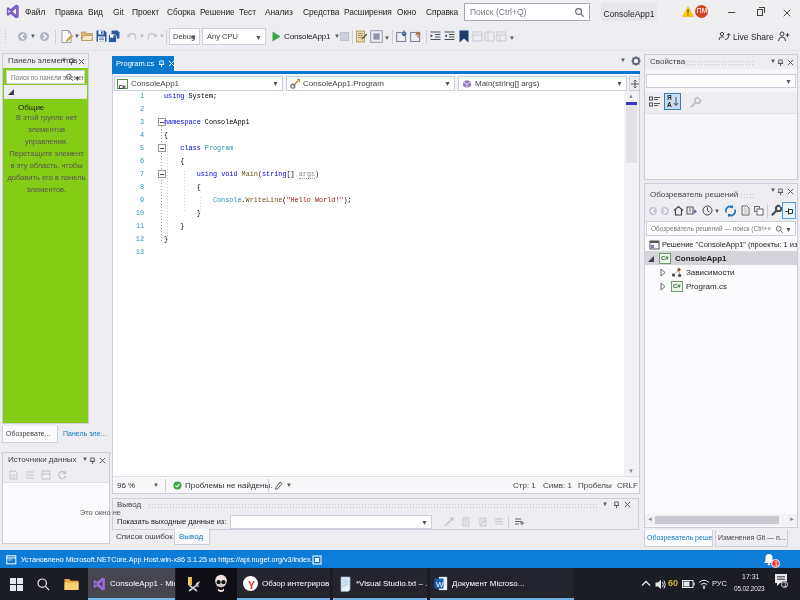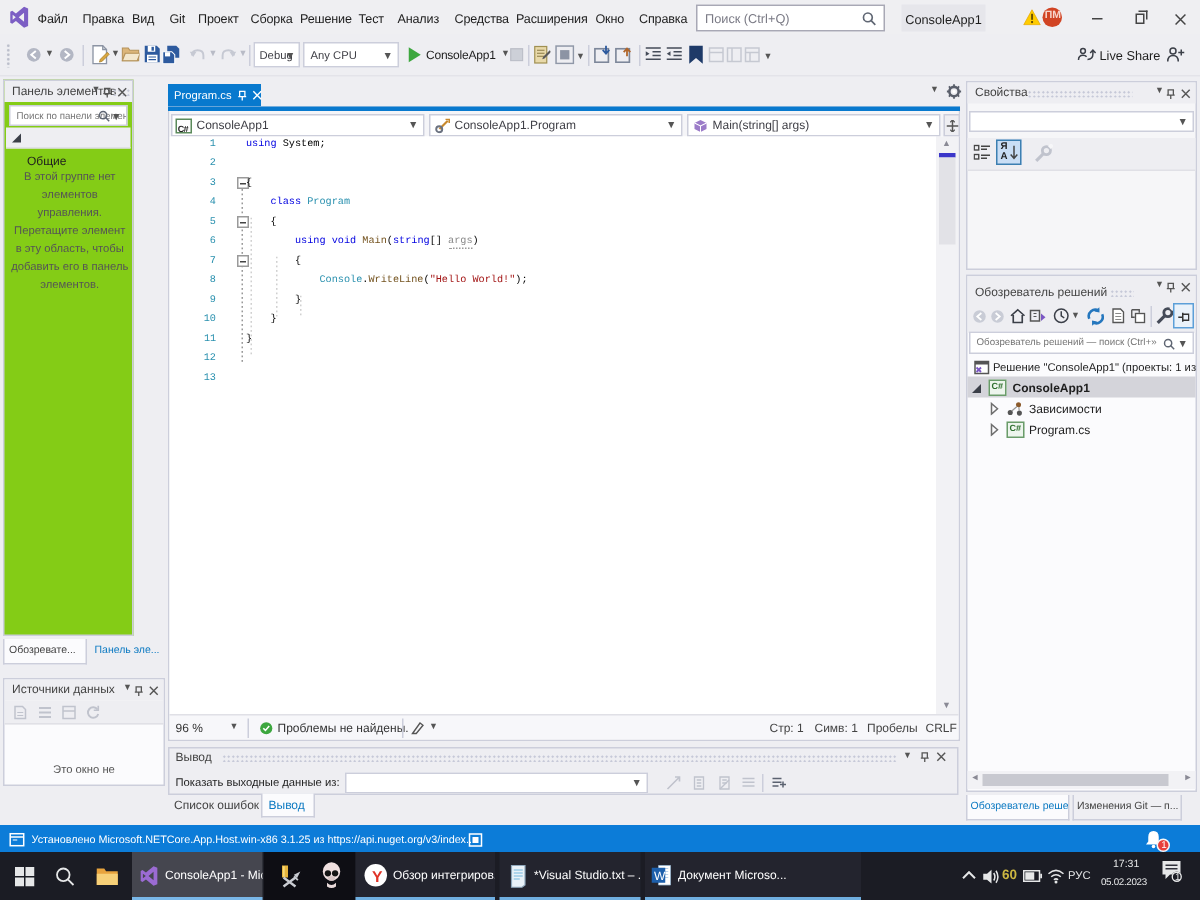--- a/index.html
+++ b/index.html
@@ -209,21 +209,21 @@
 
 <div class="abs" style="left:2px;top:424px;width:108px;height:24px;">
   <div class="abs" style="left:0;top:2px;width:56px;height:17px;background:#FBFBFD;border:1px solid #CCCEDB;border-top:none;">
     <span class="abs" style="left:3px;top:4px;font-size:7px;color:#444;">Обозревате...</span>
   </div>
   <div class="abs" style="left:58px;top:2px;width:52px;height:17px;">
     <span class="abs" style="left:3px;top:4px;font-size:7px;color:#0d7ac2;">Панель эле...</span>
   </div>
 </div>
 
-<div class="panel" id="datasources" style="left:2px;top:452px;width:108px;height:72px;background:#FBFBFD;">
+<div class="panel" id="datasources" style="left:2px;top:452px;width:108px;height:92px;background:#FBFBFD;">
   <div class="ptitle">Источники данных</div>
   <span class="picons" style="top:3px;right:20px;font-size:6px;color:#555;">▼</span>
   <svg class="abs" style="right:13px;top:4px;" width="7" height="8" viewBox="0 0 8 9">
         <path d="M2 1 h4 v4 h-4 z M1 5 h6 M4 5 v3" stroke="#555" fill="none" stroke-width="1"></path>
       </svg>
   <svg class="abs" style="right:3px;top:4px;" width="7" height="7" viewBox="0 0 8 8">
         <path d="M1 1 L7 7 M7 1 L1 7" stroke="#555" stroke-width="1.1"></path>
       </svg>
   <div class="abs" style="left:0;top:14px;right:0;height:16px;background:#EEEEF2;border-bottom:1px solid #E0E0E6;">
     <svg class="abs" style="left:6px;top:3px;" width="9" height="10" viewBox="0 0 9 10">
@@ -235,21 +235,21 @@
         </svg>
     <svg class="abs" style="left:38px;top:3px;" width="10" height="10" viewBox="0 0 10 10">
           <rect x="1" y="1" width="8" height="8" fill="none" stroke="#C0C3CD"></rect>
           <path d="M1 4 h8" stroke="#C0C3CD"></path>
         </svg>
     <svg class="abs" style="left:54px;top:3px;" width="10" height="10" viewBox="0 0 10 10">
           <path d="M8 3 A3.5 3.5 0 1 0 8.5 6" fill="none" stroke="#C0C3CD" stroke-width="1.3"></path>
           <path d="M8.5 0.5 v3 h-3" fill="none" stroke="#C0C3CD" stroke-width="1.1"></path>
         </svg>
   </div>
-  <div class="abs" style="left:0;top:55px;width:100%;text-align:center;font-size:7.5px;color:#555;">Это окно не</div>
+  <div class="abs" style="left:12px;top:55px;width:100%;text-align:right;font-size:7.5px;color:#555;">Это окно не</div>
 </div>
 
 <div class="abs" id="editor" style="left:112px;top:53px;width:528px;height:441px;">
 
   <div class="abs" style="left:0px;top:3px;width:62px;height:15px;background:#0879CE;">
     <span class="abs" style="left:4px;top:3px;font-size:7.5px;color:#fff;">Program.cs</span>
     <svg class="abs" style="left:46px;top:4px;" width="7" height="8" viewBox="0 0 8 9">
           <path d="M2 1 h4 v4 h-4 z M1 5 h6 M4 5 v3" stroke="#fff" fill="none" stroke-width="1"></path>
         </svg>
     <svg class="abs" style="left:56px;top:4px;" width="7" height="7" viewBox="0 0 8 8">
@@ -324,20 +324,21 @@
             </div>
       </div>
 
       <div class="abs" style="left:54px;top:54px;width:1px;height:92px;background-image:linear-gradient(#d0d0d0 1px, rgba(0,0,0,0) 1px);background-size:1px 3px;"></div>
       <div class="abs" style="left:71px;top:80px;width:1px;height:40px;background-image:linear-gradient(#d0d0d0 1px, rgba(0,0,0,0) 1px);background-size:1px 3px;"></div>
       <div class="abs" style="left:87px;top:106px;width:1px;height:14px;background-image:linear-gradient(#d0d0d0 1px, rgba(0,0,0,0) 1px);background-size:1px 3px;"></div>
 
 <div class="abs" style="left:51px;top:-1px;line-height:13px;color:#000;">
             <div class="cl"><span style="color:#0000E0">using</span> System;</div>
             <div class="cl">&nbsp;</div>
+            <div class="cl"><span style="color:#0000E0">namespace</span> ConsoleApp1</div>
             <div class="cl">{</div>
             <div class="cl">    <span style="color:#0000E0">class</span> <span style="color:#2B91AF">Program</span></div>
             <div class="cl">    {</div>
             <div class="cl">        <span style="color:#0000E0">using</span> <span style="color:#0000E0">void</span> <span style="color:#74531F">Main</span>(<span style="color:#0000E0">string</span>[] <span style="color:#8a8a8a;border-bottom:1px dotted #999">args</span>)</div>
             <div class="cl">        {</div>
             <div class="cl">            <span style="color:#2B91AF">Console</span>.<span style="color:#74531F">WriteLine</span>(<span style="color:#A31515">"Hello World!"</span>);</div>
             <div class="cl">        }</div>
             <div class="cl">    }</div>
             <div class="cl">}</div>
           </div>

